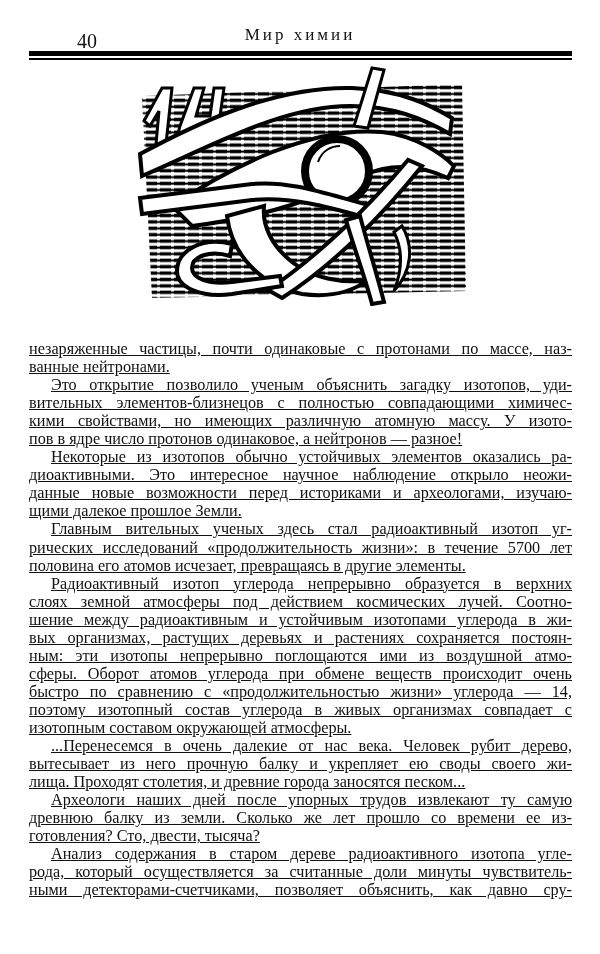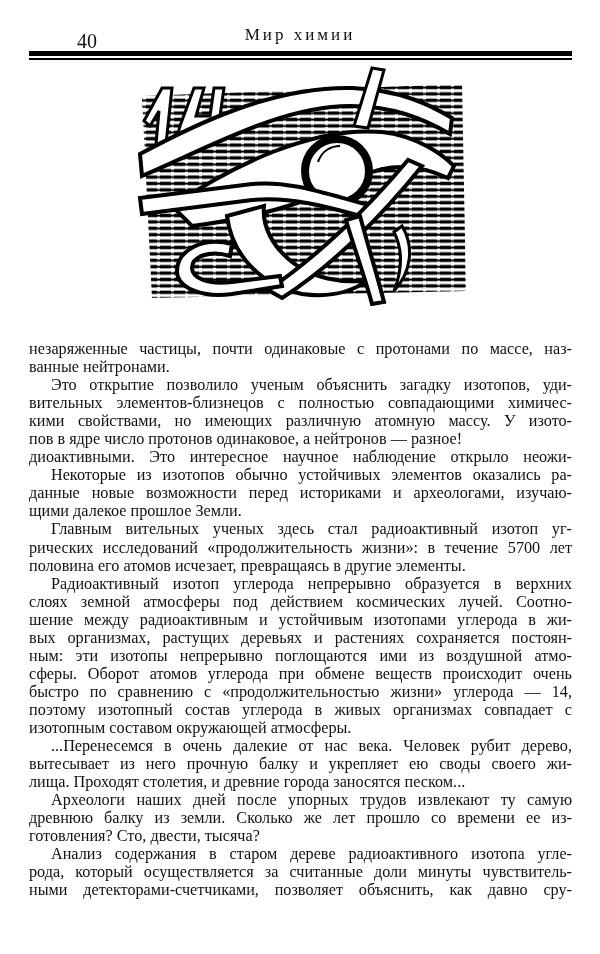--- a/index.html
+++ b/index.html
@@ -56,20 +56,21 @@
       width: 340px;
       height: 240px;
     }
     .body-text {
       position: absolute;
       left: 29px;
       top: 340px;
       width: 543px;
       font-size: 16.2px;
       line-height: 18.05px;
+      text-decoration: underline;
     }
     .line {
       display: block;
       white-space: nowrap;
       text-align: justify;
       text-align-last: justify;
       height: 18.05px;
       overflow: visible;
     }
     .line.last {
@@ -129,22 +130,22 @@
   <path d="M270 160 C 282 180, 280 205, 262 225 C 272 200, 270 182, 262 166 Z" fill="#fff" stroke="#000" stroke-width="3"></path>
 </svg>
 
 <div class="body-text" id="body-text">
     <span class="line">незаряженные частицы, почти одинаковые с протонами по массе, наз-</span>
     <span class="line last">ванные нейтронами.</span>
     <span class="line indent">Это открытие позволило ученым объяснить загадку изотопов, уди-</span>
     <span class="line">вительных элементов-близнецов с полностью совпадающими химичес-</span>
     <span class="line">кими свойствами, но имеющих различную атомную массу. У изото-</span>
     <span class="line last">пов в ядре число протонов одинаковое, а нейтронов — разное!</span>
+    <span class="line indent">Некоторые из изотопов обычно устойчивых элементов оказались ра-</span>
     <span class="line">диоактивными. Это интересное научное наблюдение открыло неожи-</span>
-    <span class="line indent">Некоторые из изотопов обычно устойчивых элементов оказались ра-</span>
     <span class="line">данные новые возможности перед историками и археологами, изучаю-</span>
     <span class="line last">щими далекое прошлое Земли.</span>
     <span class="line indent">Главным вительных ученых здесь стал радиоактивный изотоп уг-</span>
     <span class="line">рических исследований «продолжительность жизни»: в течение 5700 лет</span>
     <span class="line last">половина его атомов исчезает, превращаясь в другие элементы.</span>
     <span class="line indent">Радиоактивный изотоп углерода непрерывно образуется в верхних</span>
     <span class="line">слоях земной атмосферы под действием космических лучей. Соотно-</span>
     <span class="line">шение между радиоактивным и устойчивым изотопами углерода в жи-</span>
     <span class="line">вых организмах, растущих деревьях и растениях сохраняется постоян-</span>
     <span class="line">ным: эти изотопы непрерывно поглощаются ими из воздушной атмо-</span>

